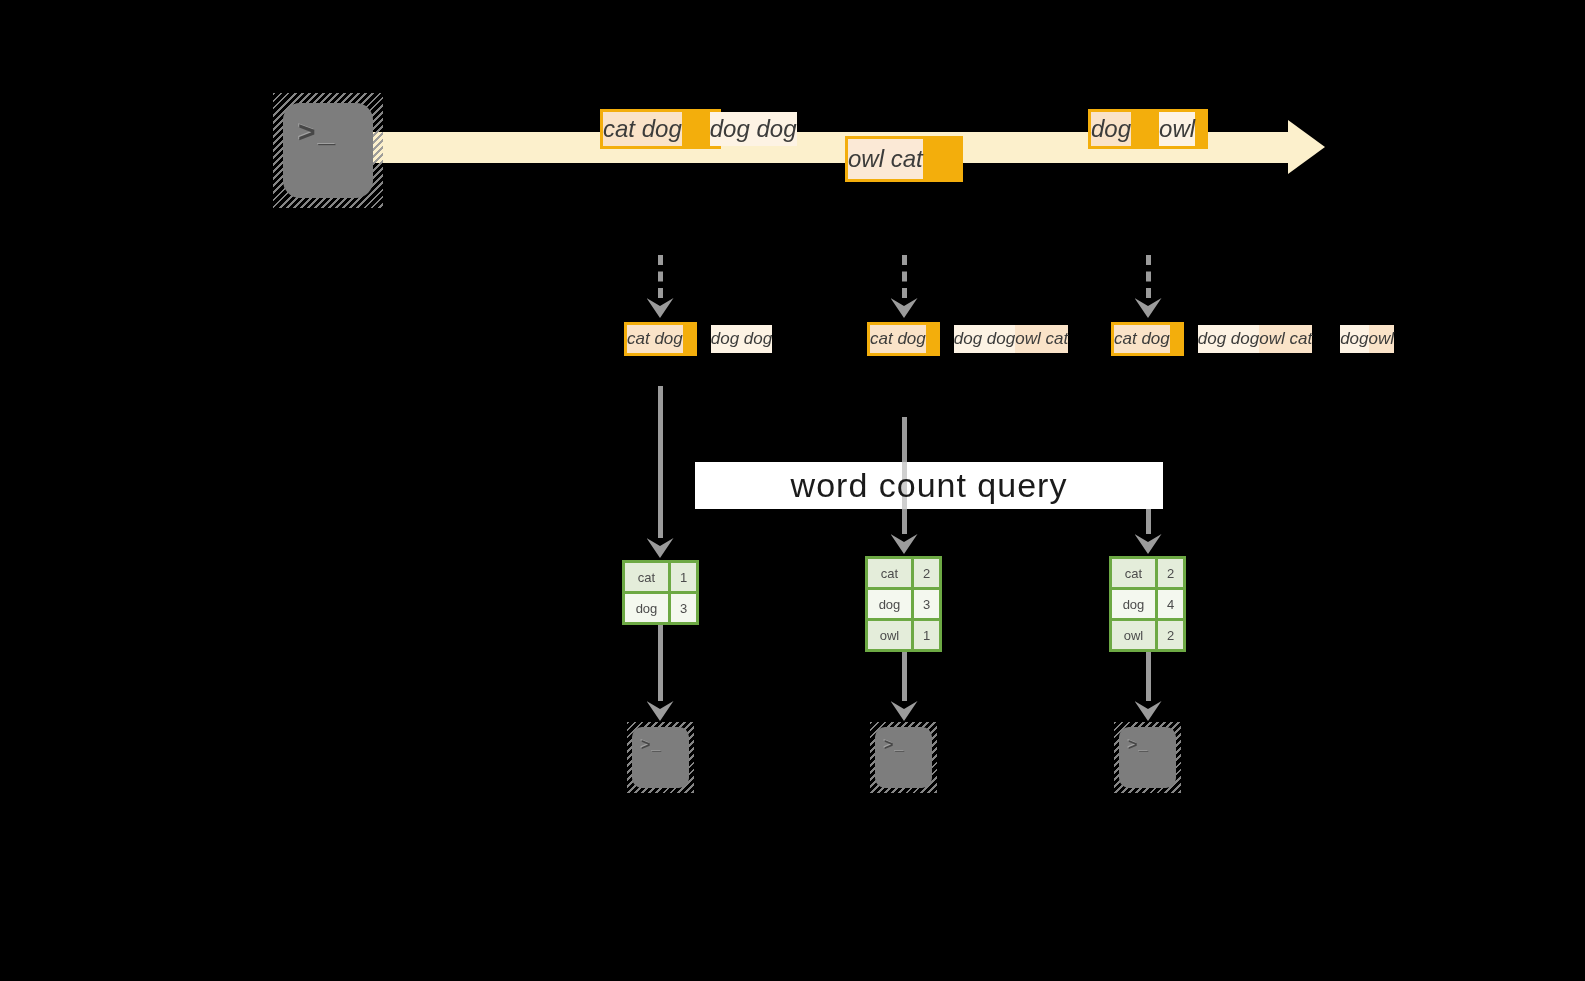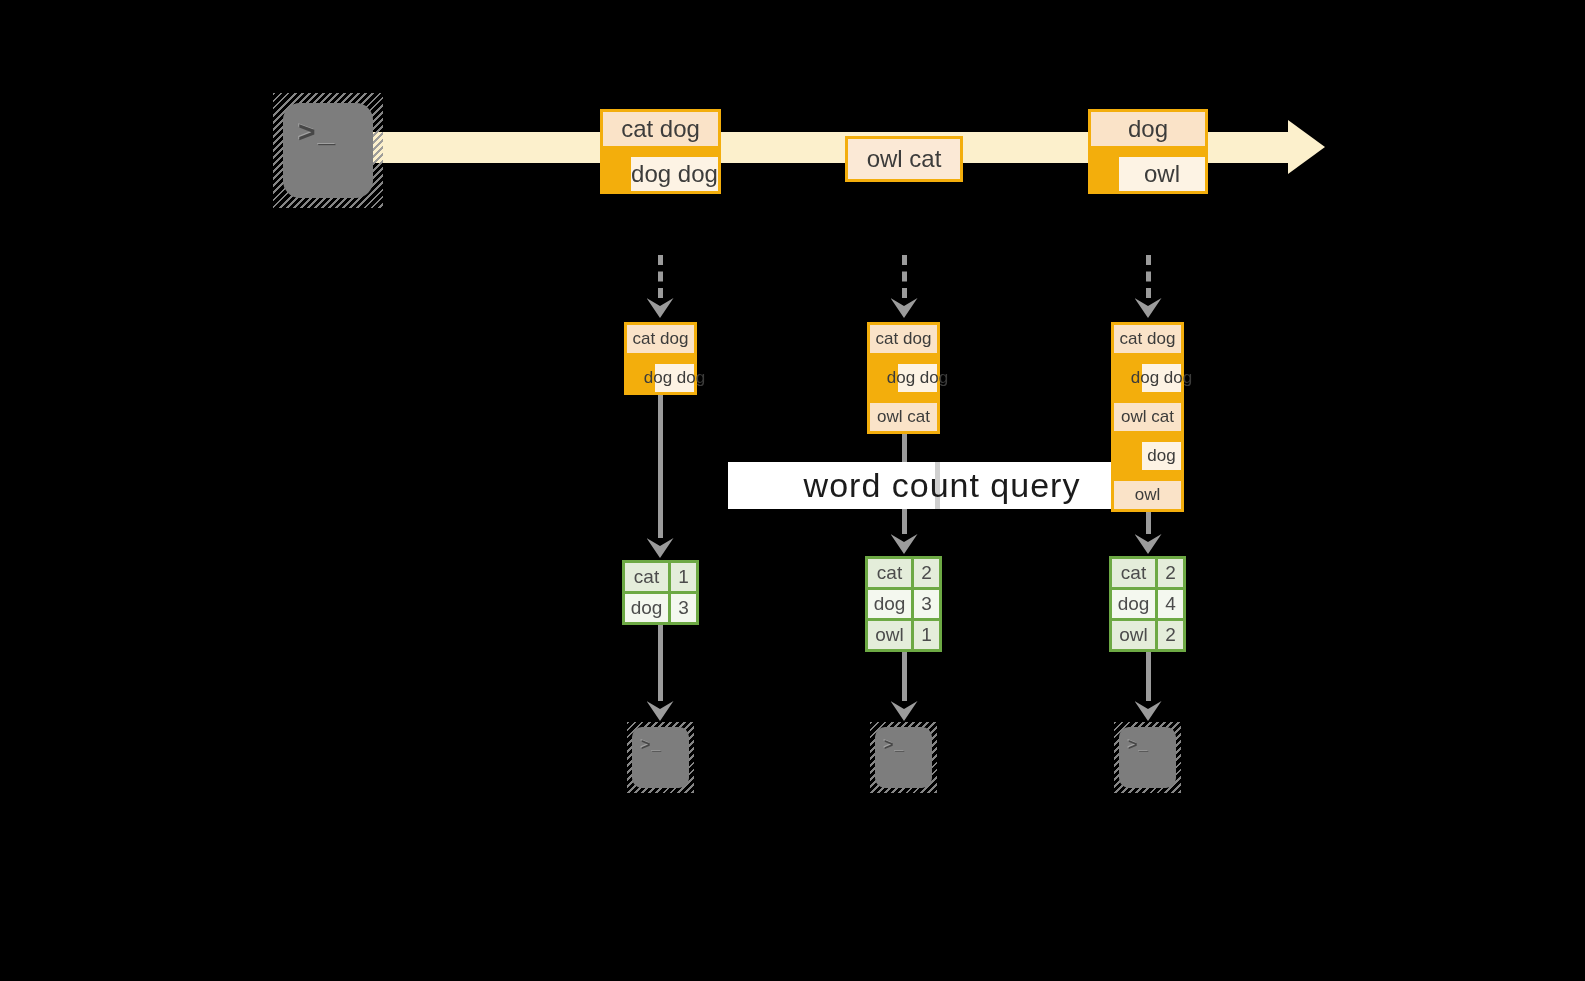--- a/index.html
+++ b/index.html
@@ -29,21 +29,21 @@
   .stream-band{position:absolute;background:var(--stream,#fcf0cc);}
   .stream-head{
     position:absolute;width:0;height:0;
     border-top:27px solid transparent;border-bottom:27px solid transparent;
     border-left:37px solid var(--stream,#fcf0cc);
   }
   
   .obox{
     position:absolute;background:var(--amber,#f3ae0c);
     border:3px solid var(--amber,#f3ae0c);
-    display:flex;flex-direction:column;gap:11px;box-sizing:border-box;
+    display:flex;flex-direction:row;gap:0;box-sizing:border-box;font-style:italic;
   }
   .orow{
     display:flex;align-items:center;justify-content:center;
     color:var(--ink,#3c3c3b);white-space:nowrap;
   }
   .orow.ev{height:34px;font-size:24px;}
   .orow.ev1{height:40px;font-size:24px;}
   .orow.st{height:28px;font-size:17px;}
   .peach{background:var(--peach,#fae3c8);}
   .cream{background:var(--cream,#fdf3e4);margin-left:28px;}
@@ -64,21 +64,21 @@
     font-size:34px;color:var(--query-ink,#1b1b1b);letter-spacing:1px;
   }
   
   .gtable{
     position:absolute;background:var(--green,#6da944);
     border:3px solid var(--green,#6da944);box-sizing:content-box;
     display:grid;grid-template-columns:43px 25px;grid-auto-rows:28px;gap:3px;
   }
   .gcell{
     display:flex;align-items:center;justify-content:center;
-    font-size:19px;color:var(--ink-green,#4c4c4c);
+    font-size:13px;color:var(--ink-green,#4c4c4c);
   }
   .gfillA{background:var(--green-cell,#e4edda);}
   .gfillB{background:var(--green-cell-light,#f4f8ef);}
 </style>
 </head>
 <body>
 
 <div class="canvas">
 
   <div class="stream-band" style="left:372px;top:132px;width:918px;height:31px;"></div>
@@ -122,21 +122,21 @@
   </div>
   <div class="varrow" style="left:904px;top:417px;height:137px;">
     <div class="shaft"></div>
     <div class="ahead"></div>
   </div>
   <div class="varrow" style="left:1148px;top:478px;height:76px;">
     <div class="shaft"></div>
     <div class="ahead"></div>
   </div>
 
-  <div class="query-band" style="left:695px;top:462px;width:428px;height:47px;margin-left:33px;">
+  <div class="query-band" style="left:695px;top:462px;width:468px;height:47px;">
     <div class="query-line" style="left:207px;"></div>
     <div class="query-text">word count query</div>
   </div>
 
   <div class="obox" style="left:624px;top:322px;width:73px;">
     <div class="orow st peach">cat dog</div>
     <div class="orow st cream">dog dog</div>
   </div>
   <div class="obox" style="left:867px;top:322px;width:73px;">
     <div class="orow st peach">cat dog</div>

